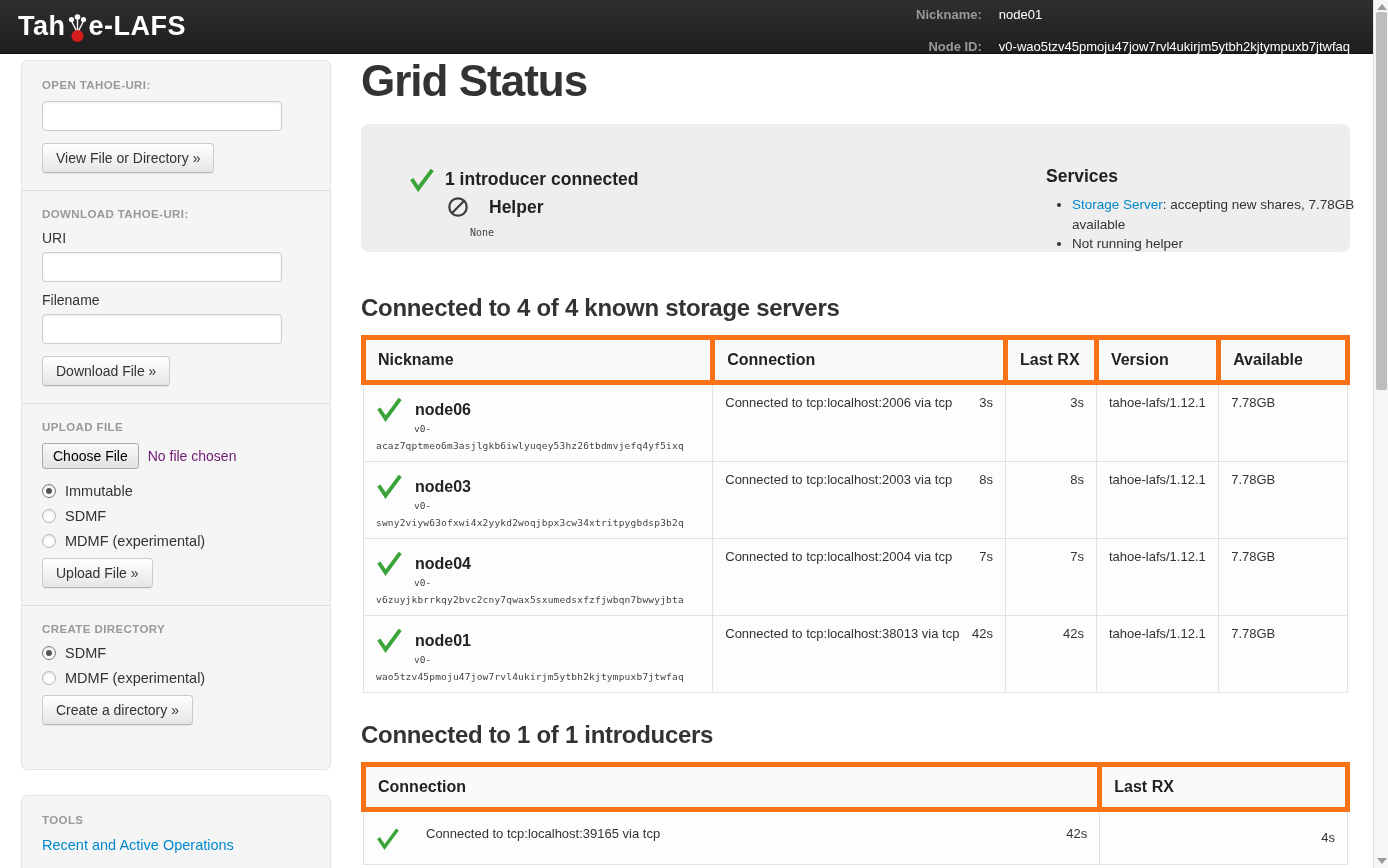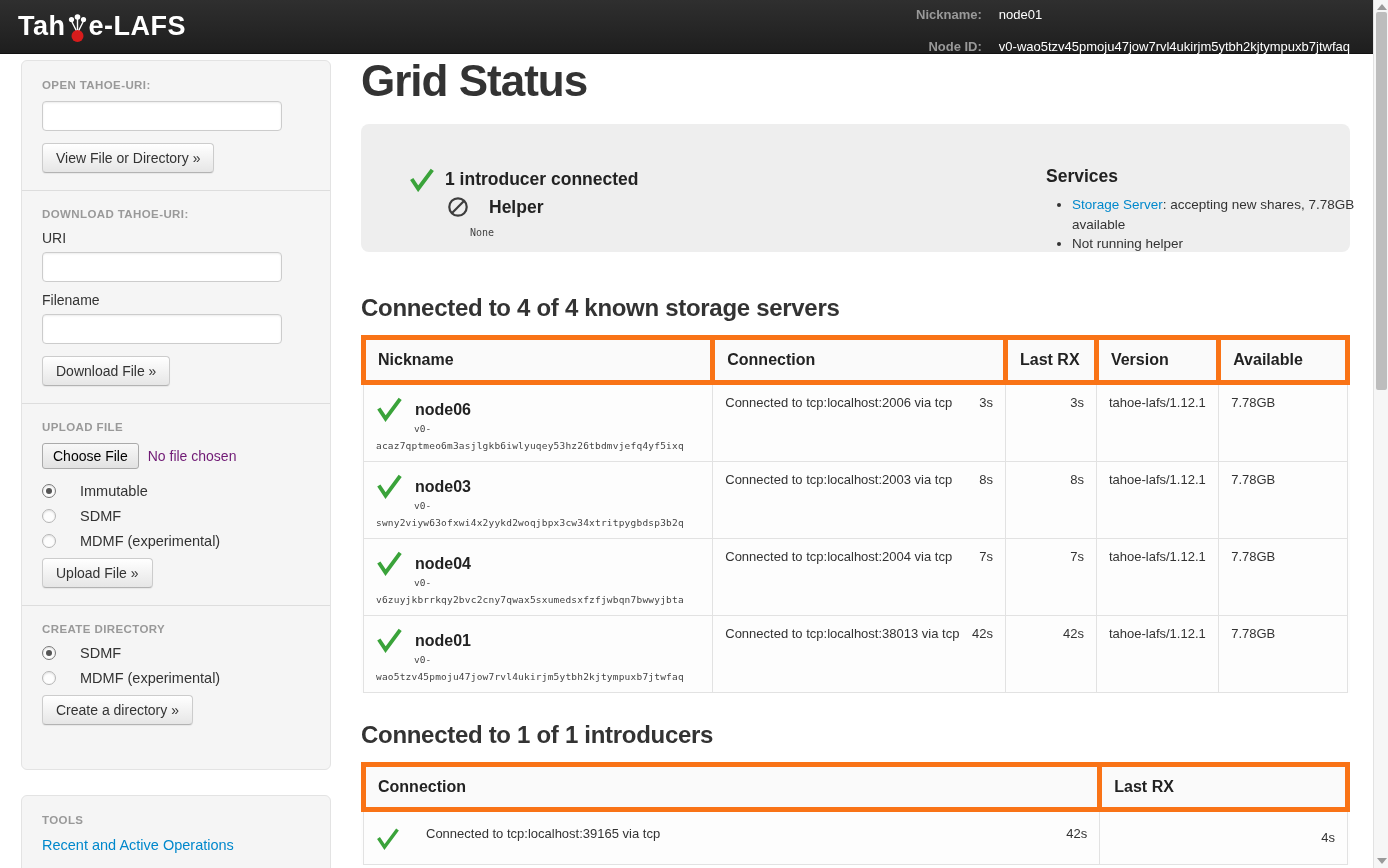--- a/index.html
+++ b/index.html
@@ -44,21 +44,21 @@
          background:linear-gradient(#ffffff,#e6e6e6); border:1px solid #ccc;
          border-bottom-color:#b3b3b3; border-radius:4px;
          box-shadow:inset 0 1px 0 rgba(255,255,255,.4), 0 1px 1px rgba(0,0,0,.06);
          cursor:pointer; font-family:"Liberation Sans",sans-serif; }
   .field-label { font-size:14px; margin:10px 0 6px; color:#333; }
   .mt10 { margin-top:12px; }
   .filerow { display:flex; align-items:center; gap:9px; margin-bottom:14px; }
   .file-btn { padding:4px 10px; font-size:14px; background:linear-gradient(#f8f8f8,#e2e2e2);
               border:1px solid #aaa; border-radius:3px; cursor:pointer; }
   .file-status { color:#701a75; font-size:14px; }
-  .radio-row { display:flex; align-items:center; gap:24px; margin:9px 0; font-size:14.5px; cursor:pointer; }
+  .radio-row { display:flex; align-items:center; gap:9px; margin:9px 0; font-size:14.5px; cursor:pointer; }
   .radio { width:14px; height:14px; border-radius:50%; background:#fdfdfd;
            border:1px solid #b5b5b5; position:relative; flex:0 0 auto;
            box-shadow:inset 0 1px 2px rgba(0,0,0,0.12); }
   .radio.sel { border-color:#777; }
   .radio.sel::after { content:""; position:absolute; left:3px; top:3px; width:6px; height:6px;
                       border-radius:50%; background:#555; }
   .tools-link { color:#0088cc; font-size:14.5px; text-decoration:none; cursor:pointer; }
 
   
   .main { position:absolute; left:361px; top:0; width:989px; }

